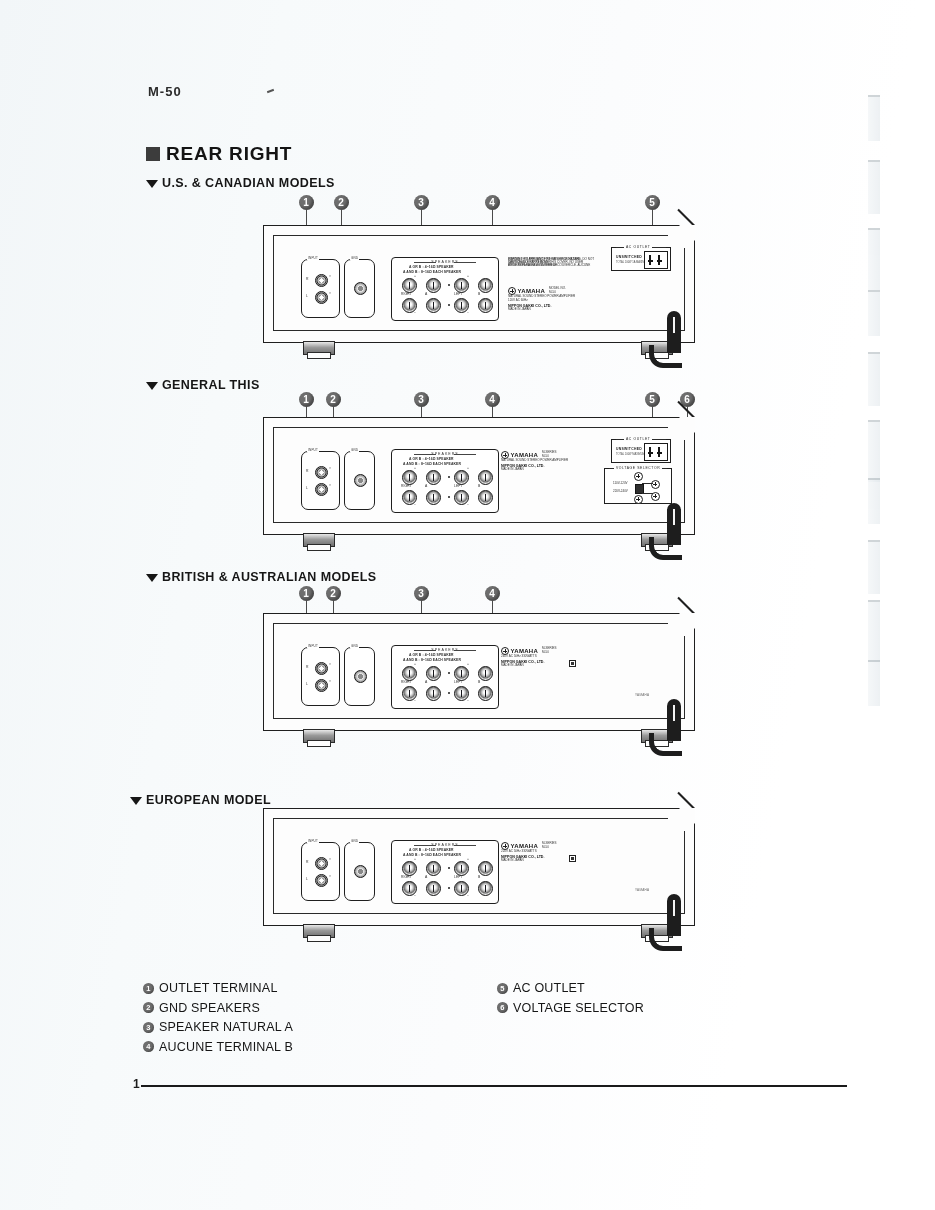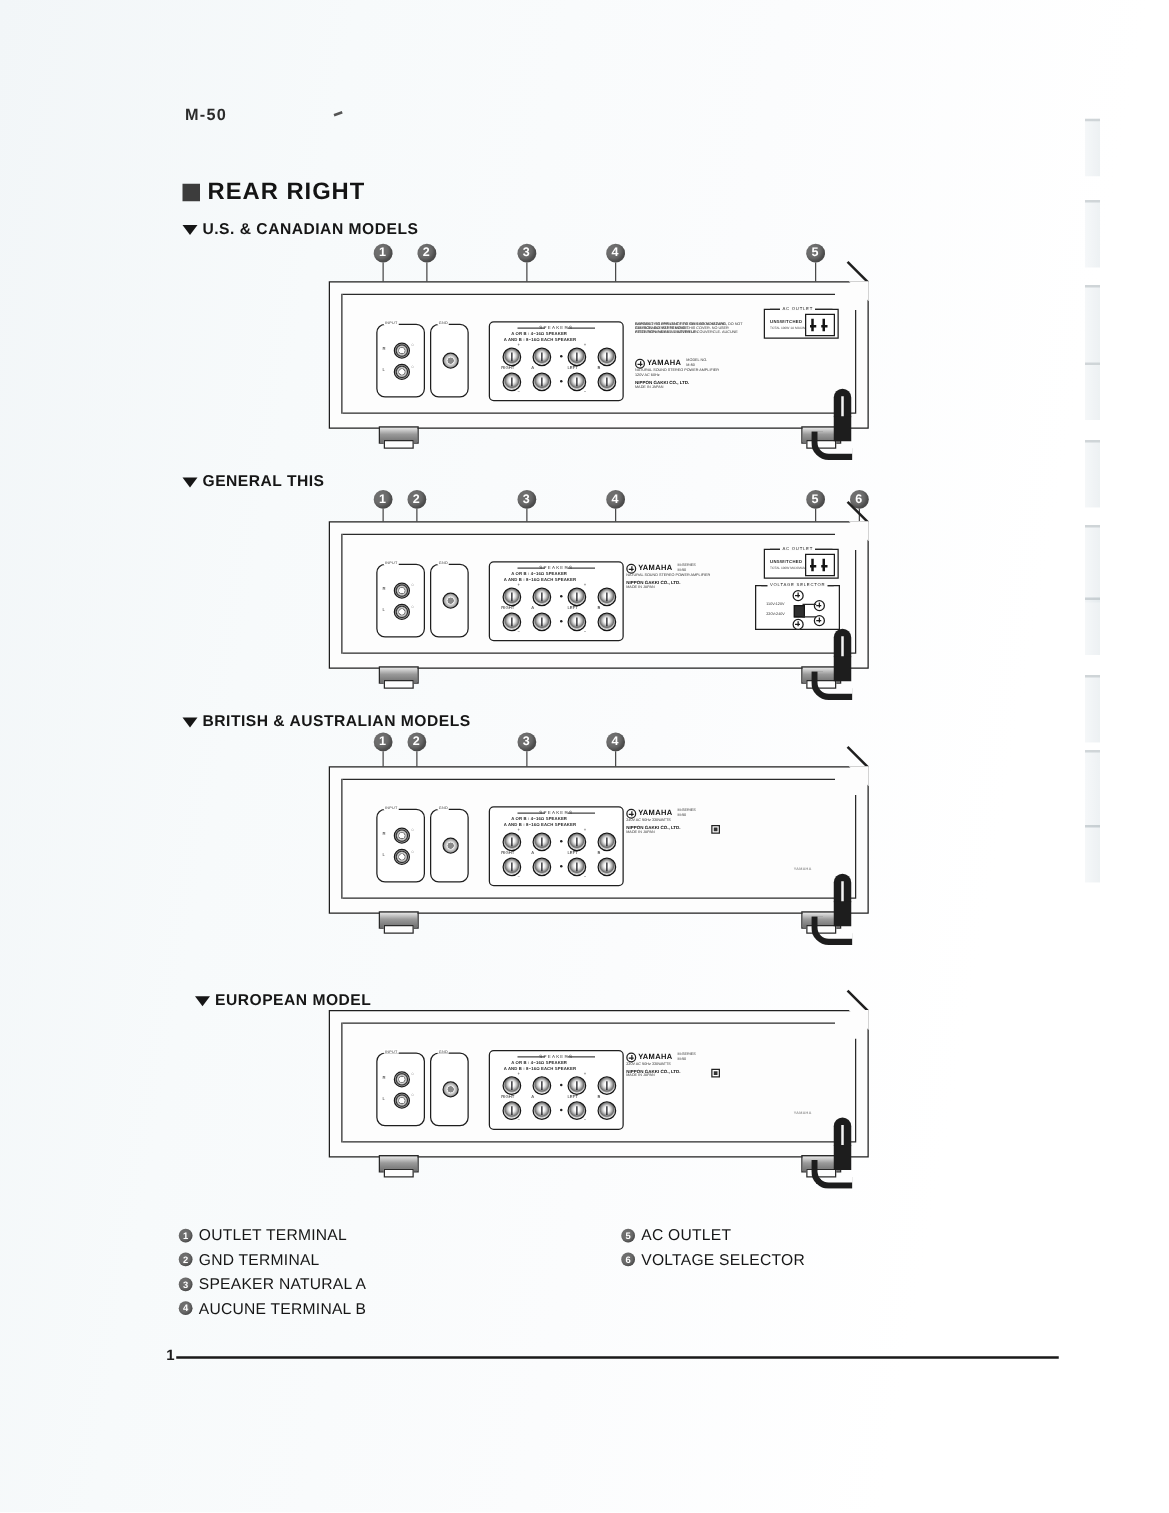--- a/index.html
+++ b/index.html
@@ -176,21 +176,21 @@
   <div class="footrule"></div>
 
   <div class="legend">
     <div class="legend-col" style="left:0;top:0;">
       <div class="leg-item">
         <span class="leg-badge">1</span>
         <span>OUTLET TERMINAL</span>
       </div>
       <div class="leg-item">
         <span class="leg-badge">2</span>
-        <span>GND TERMINAL</span>
+        <span>GND SPEAKERS</span>
       </div>
       <div class="leg-item">
         <span class="leg-badge">3</span>
         <span>SPEAKER NATURAL A</span>
       </div>
       <div class="leg-item">
         <span class="leg-badge">4</span>
         <span>AUCUNE TERMINAL B</span>
       </div>
     </div>
@@ -535,21 +535,21 @@
         <div class="nbold" style="margin-top:1.5px;">NIPPON GAKKI CO., LTD.</div>
         <div class="nsmall">MADE IN JAPAN</div>
       </div>
       <div class="cemark" style="left:306px;top:47px;"></div>
       <div class="cord-boot" style="left:404px;top:86px;width:14px;height:24px;"></div>
       <div class="cord-core" style="left:410px;top:92px;height:20px;"></div>
       <div class="cord-v" style="left:404px;top:108px;width:14px;height:20px;"></div>
       <div class="cord-el" style="left:386px;top:120px;width:28px;height:18px;"></div>
       <div class="sidetxt" style="left:372px;top:80px;">YAMAHA</div>
     </div>
-    <div class="sub-head" style="left:156px;top:793px;">
+    <div class="sub-head" style="left:130px;top:793px;">
       <span class="tri"></span>
       <span>EUROPEAN MODEL</span>
     </div>
     <div class="callout" style="left:298.5px;top:810px;">
       <div class="badge">1</div>
       <div class="lead" style="height:9px;"></div>
     </div>
     <div class="callout" style="left:325.5px;top:810px;">
       <div class="badge">2</div>
       <div class="lead" style="height:9px;"></div>

